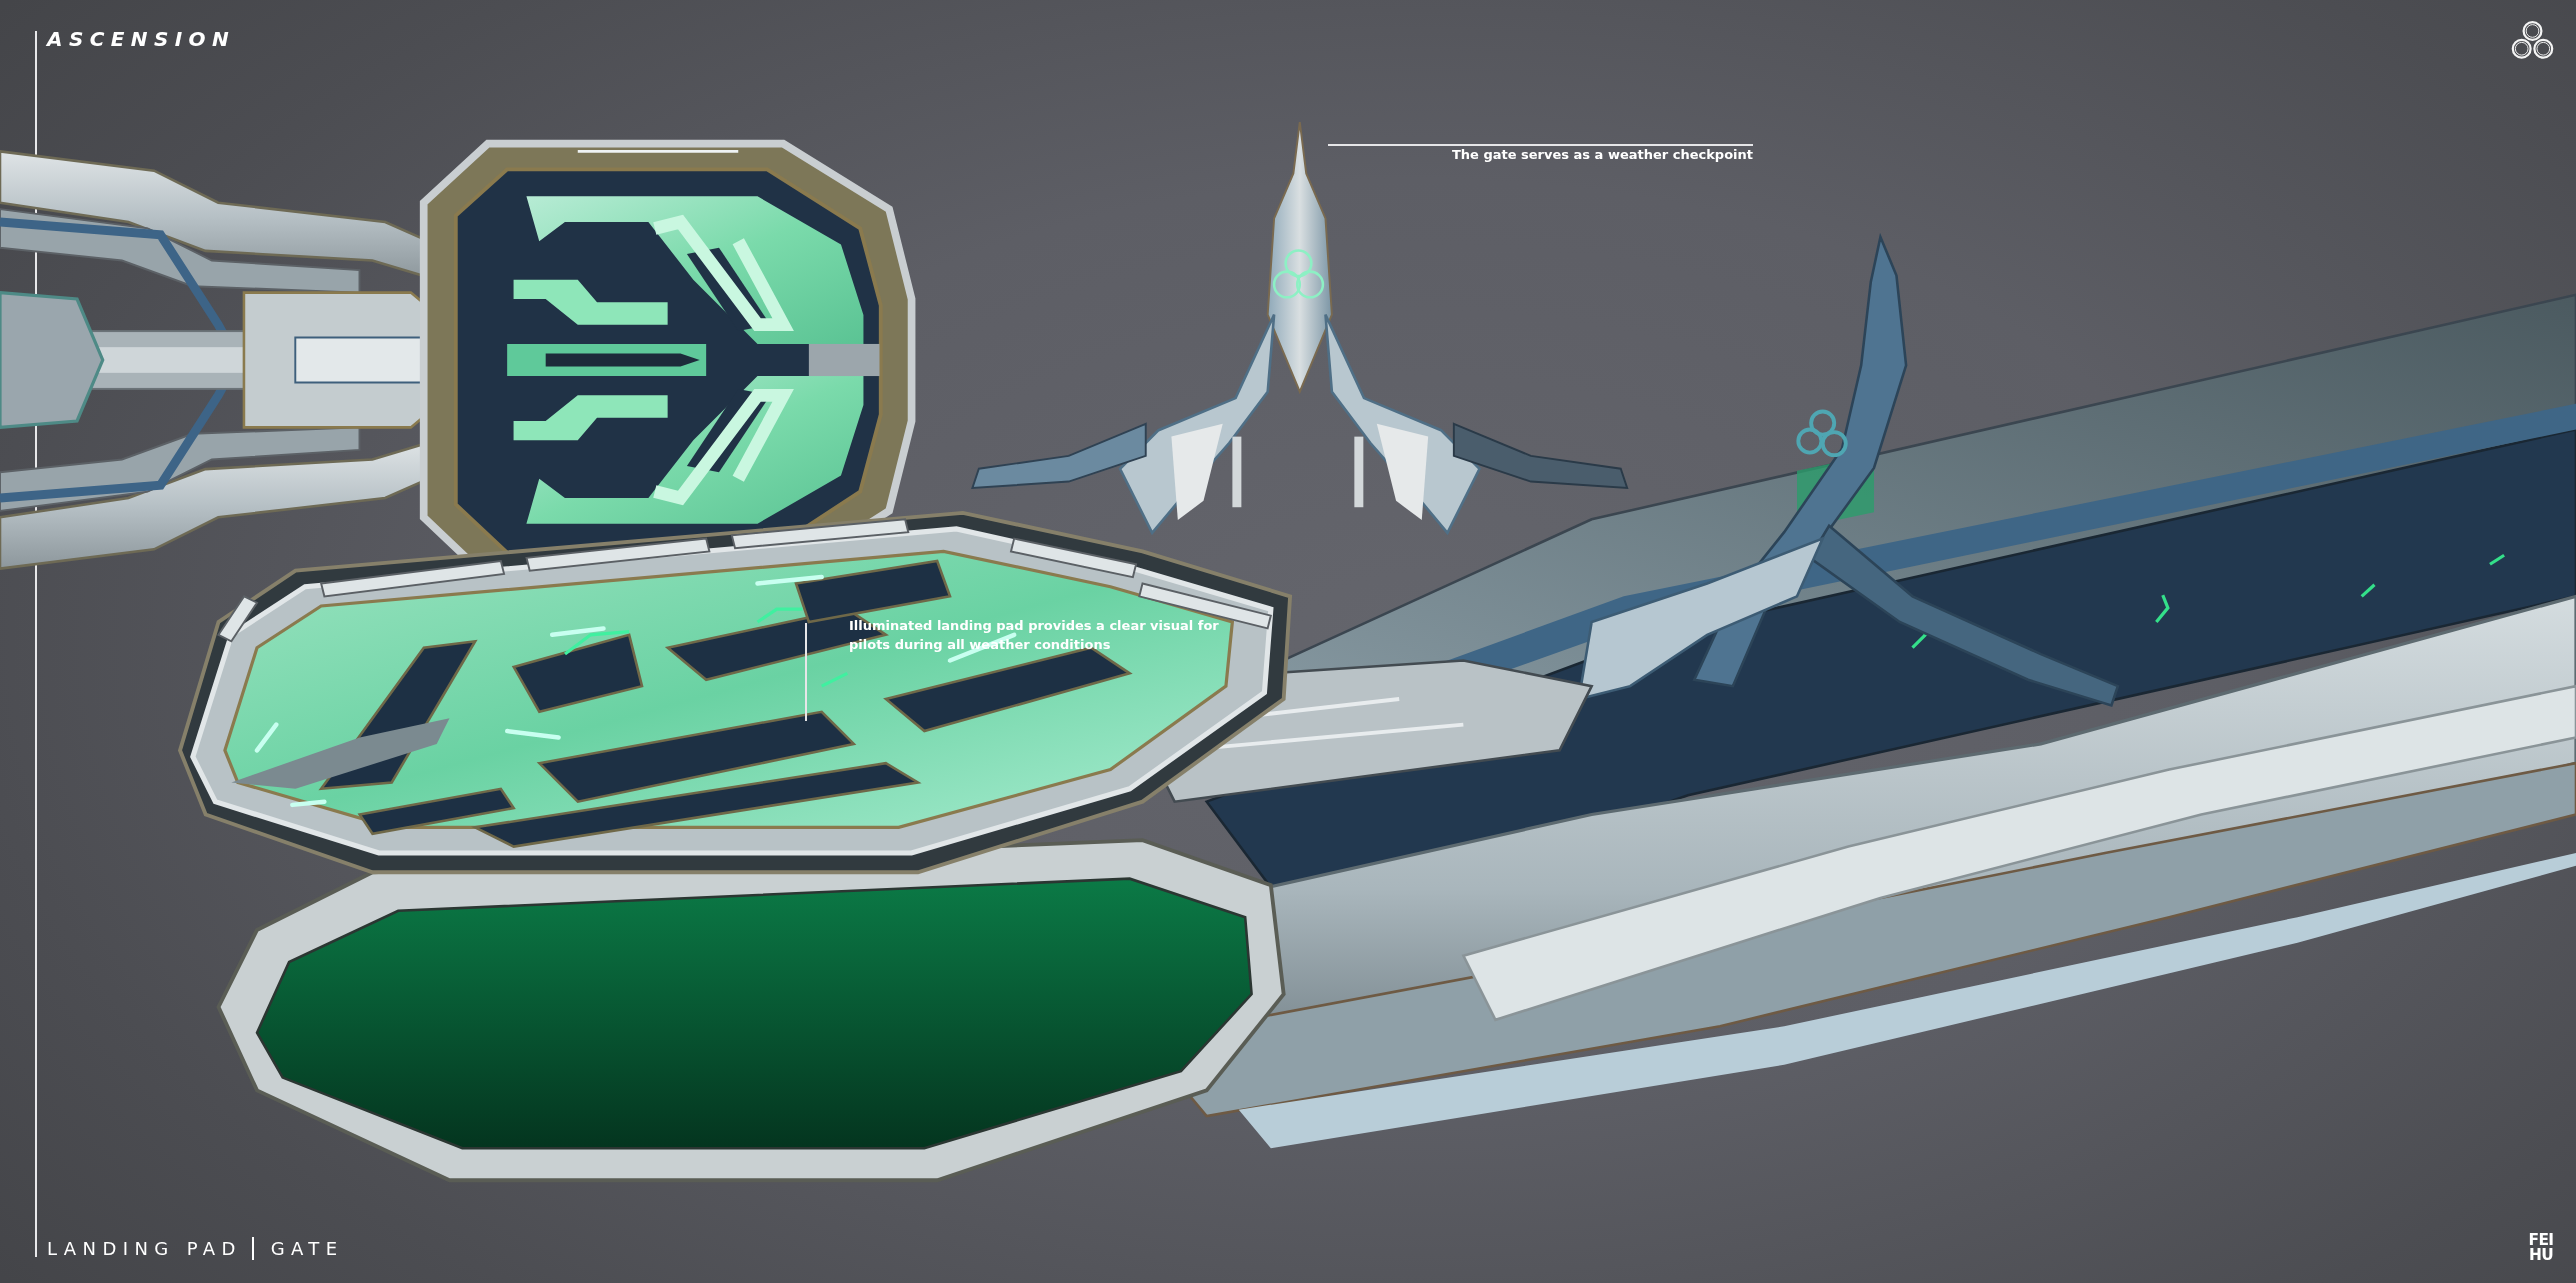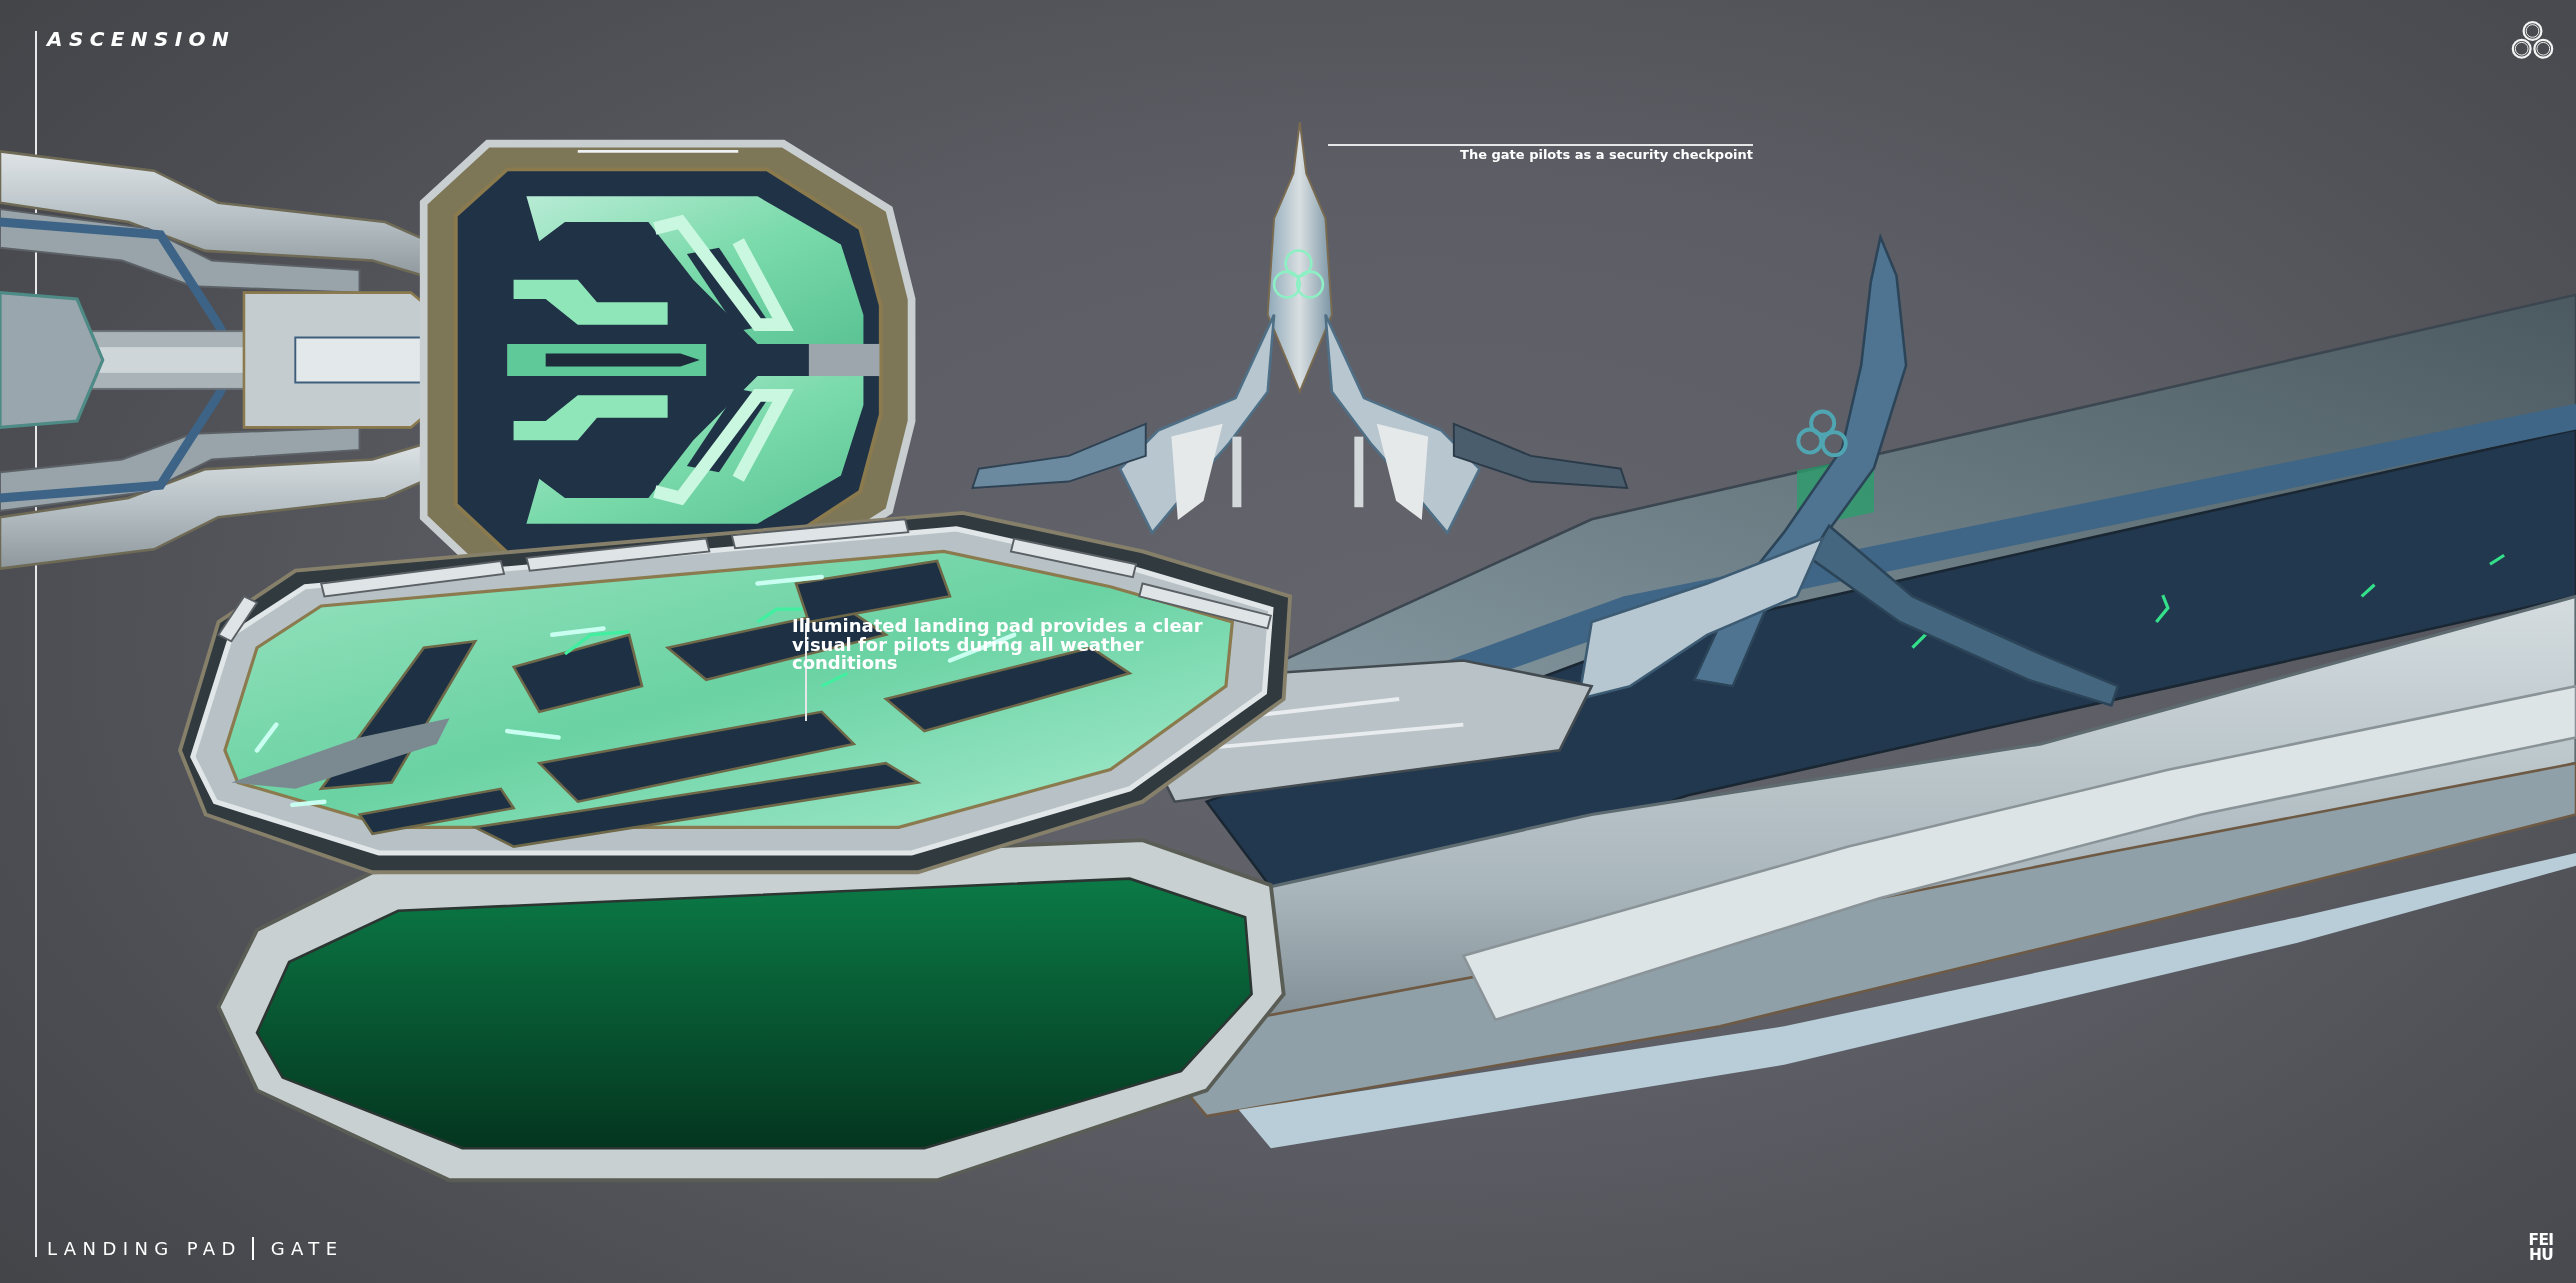--- a/index.html
+++ b/index.html
@@ -30,22 +30,22 @@
     font-family: "DejaVu Sans", sans-serif; font-weight: bold; font-size: 15.4px; line-height: 14.8px;
     text-align: center; letter-spacing: -0.6px;
   }
   .note-gate-line { position: absolute; left: 1328px; top: 144px; width: 425px; height: 1.9px; background: #e6e6e8; }
   .note-gate-text {
     position: absolute; left: 1328px; width: 425px; top: 146px; text-align: right;
     font-family: "DejaVu Sans", sans-serif; font-weight: bold; font-size: 13px; line-height: 18px;
   }
   .note-pad-line { position: absolute; left: 805px; top: 623px; width: 1.9px; height: 98px; background: #e6e6e8; }
   .note-pad-text {
-    position: absolute; left: 792px; top: 617px; width: 411px;
-    font-family: "DejaVu Sans", sans-serif; font-weight: bold; font-size: 18px; line-height: 18.6px;
+    position: absolute; left: 849px; top: 617px; width: 411px;
+    font-family: "DejaVu Sans", sans-serif; font-weight: bold; font-size: 13px; line-height: 18.6px;
   }
   svg.render { position: absolute; overflow: visible; }
 </style>
 </head>
 <body>
 
 <div class="frame-line"></div>
 
 <div class="project-title">ASCENSION</div>
 
@@ -235,21 +235,21 @@
     <path d="M220 540 L500 505 L505 525 L225 560 Z"></path>
     <path d="M540 500 L820 470 L825 490 L545 520 Z"></path>
     <path d="M860 465 L1130 440 L1135 460 L865 485 Z"></path>
     <path d="M1300 470 L1490 510 L1485 530 L1295 490 Z"></path>
     <path d="M1500 540 L1700 590 L1695 610 L1495 560 Z"></path>
     <path d="M60 620 L100 560 L120 570 L80 630 Z"></path>
   </g>
 </svg>
 
 <div class="note-gate-line"></div>
-<div class="note-gate-text">The gate pilots as a security checkpoint</div>
+<div class="note-gate-text">The gate serves as a weather checkpoint</div>
 
 <div class="note-pad-line"></div>
 <div class="note-pad-text">Illuminated landing pad provides a clear visual for pilots during all weather conditions</div>
 
 <div class="sheet-title">
   <span>LANDING PAD</span>
   <span class="sep"></span>
   <span>GATE</span>
 </div>
 

